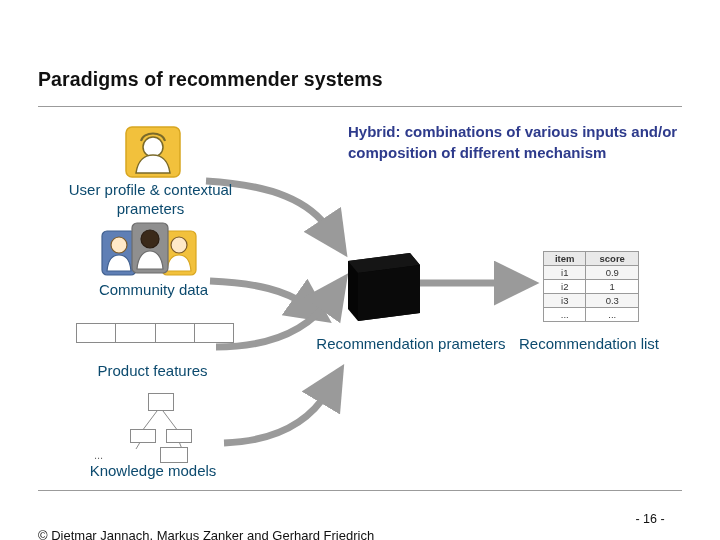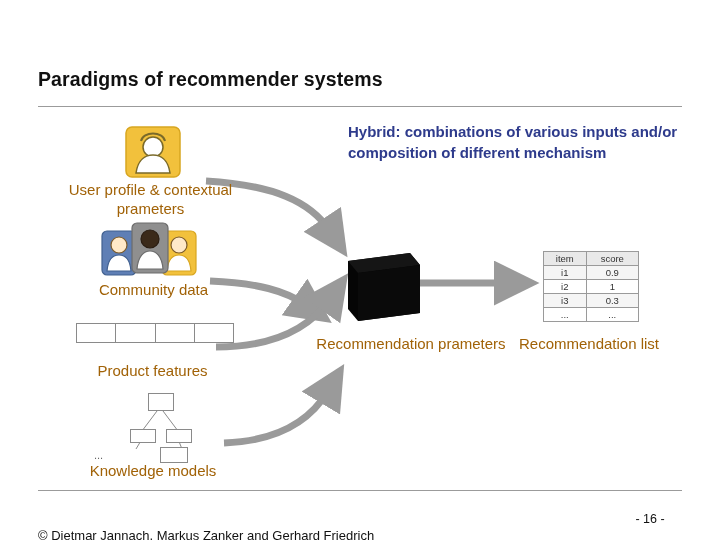--- a/index.html
+++ b/index.html
@@ -83,21 +83,21 @@
     height: 375px;
   }
   .diagram svg {
     position: absolute;
     left: 0; top: 0;
   }
 
   
   .dlabel {
     position: absolute;
-    color: #a16207;
+    color: #0c4a6e;
     font-size: 15px;
     text-align: center;
     line-height: 1.25;
   }
   .lbl-user {
     left: 10px;
     top: 68px;
     width: 205px;
   }
   .lbl-community {
@@ -161,20 +161,21 @@
   .rec-table td, .rec-table th {
     border: 1px solid #9a9a9a;
     padding: 1px 2px;
     text-align: center;
     font-weight: normal;
     height: 11px;
   }
   .rec-table th {
     background: #e9e9e9;
     color: #333333;
+    font-weight: bold;
   }
   .rec-table .row-alt td {
     background: #f5f5f5;
   }
 
   
   .km-box {
     position: absolute;
     border: 1px solid #8a8a8a;
     background: #ffffff;

